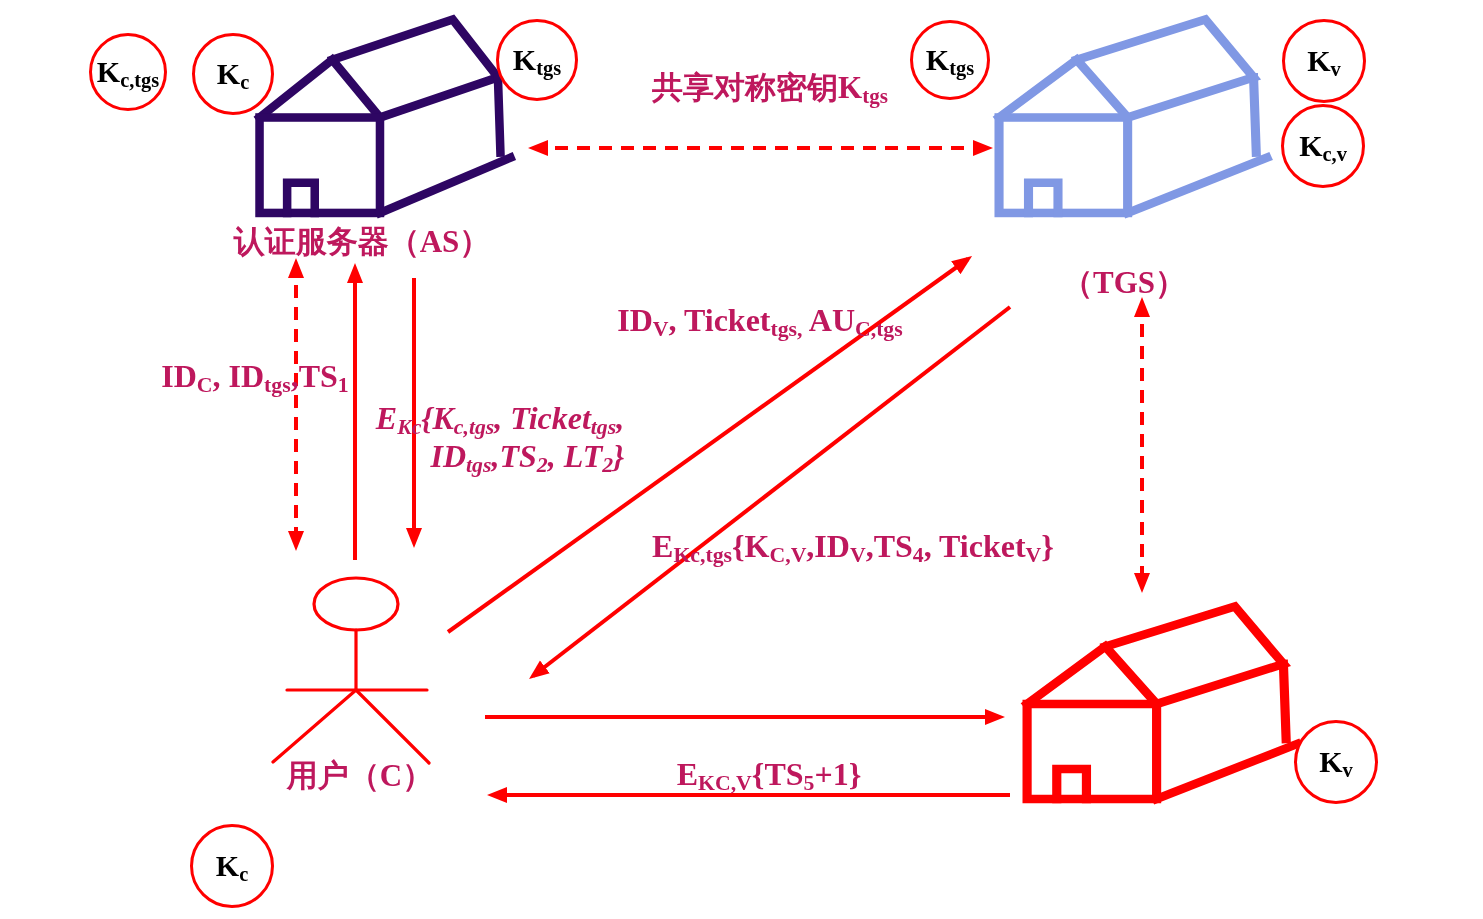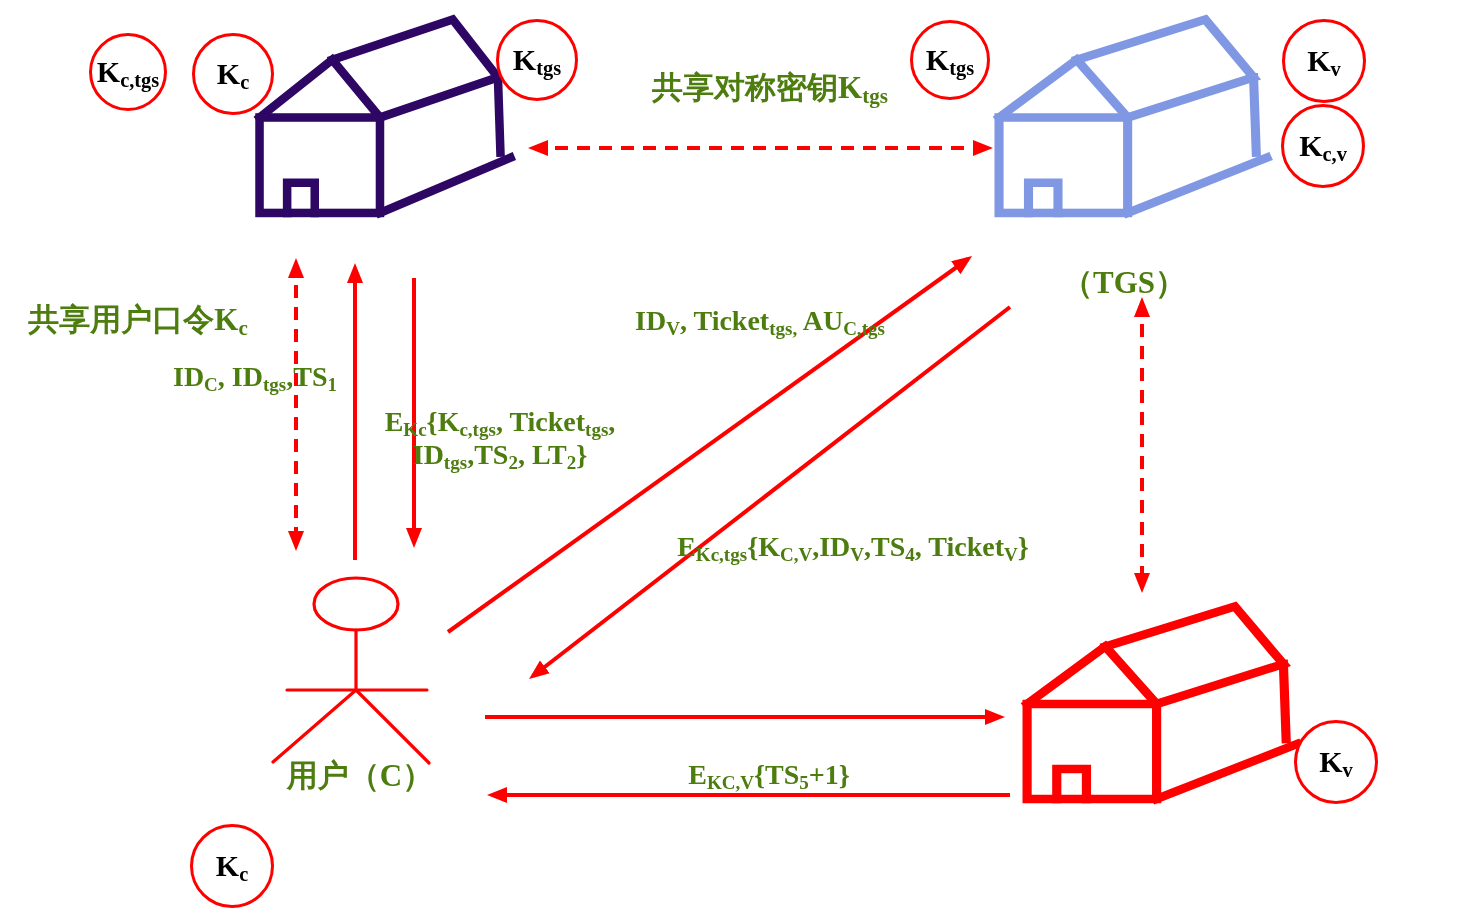--- a/index.html
+++ b/index.html
@@ -1,24 +1,24 @@
 <!DOCTYPE html>
 <html><head>
 <meta charset="utf-8">
 <style>
   html,body{margin:0;padding:0;background:#fff;}
   .stage{position:relative;width:1483px;height:919px;background:#FFFFFF;overflow:hidden;
          font-family:"Liberation Serif",serif;border-radius:18px;}
   .layer{position:absolute;left:0;top:0;}
-  .lbl{position:absolute;transform:translate(-50%,-50%);white-space:nowrap;color:#4d7c0f;
+  .lbl{position:absolute;transform:translate(-50%,-50%);white-space:nowrap;color:#be185d;
        line-height:1.18;}
   .cn{font-weight:bold;font-size:31px;}
-  .en{font-weight:bold;font-size:28px;}
+  .en{font-weight:bold;font-size:32px;}
   .lbl sub,.key sub{font-size:0.68em;vertical-align:-0.24em;line-height:0;}
-  .msgblock .line{text-align:center;}
+  .msgblock .line{text-align:right;font-style:italic;}
   .key{position:absolute;transform:translate(-50%,-50%);border:3px solid #FF0000;
        border-radius:50%;background:#FFFFFF;display:flex;align-items:center;
        justify-content:center;color:#000;font-weight:bold;font-size:30px;
        font-family:"Liberation Serif",serif;}
   .key .kwrap{white-space:nowrap;}
 </style>
 </head>
 <body>
 
 <div class="stage">
@@ -83,28 +83,26 @@
   <div class="key" style="left:1323px;top:146px;width:78px;height:78px">
     <span class="kwrap"><span>K</span><sub>c,v</sub></span>
   </div>
   <div class="key" style="left:1336px;top:762px;width:78px;height:78px">
     <span class="kwrap"><span>K</span><sub>v</sub></span>
   </div>
   <div class="key" style="left:232px;top:866px;width:78px;height:78px">
     <span class="kwrap"><span>K</span><sub>c</sub></span>
   </div>
 
+  <div class="lbl cn" style="left:362px;top:242px">认证服务器（AS）</div>
   <div class="lbl cn" style="left:1124px;top:283px">（TGS）</div>
   <div class="lbl cn" style="left:360px;top:776px">用户（C）</div>
 
   <div class="lbl cn" style="left:770px;top:88px">
     <span>共享对称密钥K</span><sub>tgs</sub>
-  </div>
-  <div class="lbl cn" style="left:138px;top:320px">
-    <span>共享用户口令K</span><sub>c</sub>
   </div>
 
   <div class="lbl en" style="left:255px;top:377px">
     <span>ID</span><sub>C</sub><span>, ID</span><sub>tgs</sub><span>,TS</span><sub>1</sub>
   </div>
 
   <div class="lbl en msgblock" style="left:500px;top:438px">
     <div class="line">
       <span>E</span><sub>Kc</sub><span>{K</span><sub>c,tgs</sub><span>, Ticket</span><sub>tgs</sub><span>,</span>
     </div>

